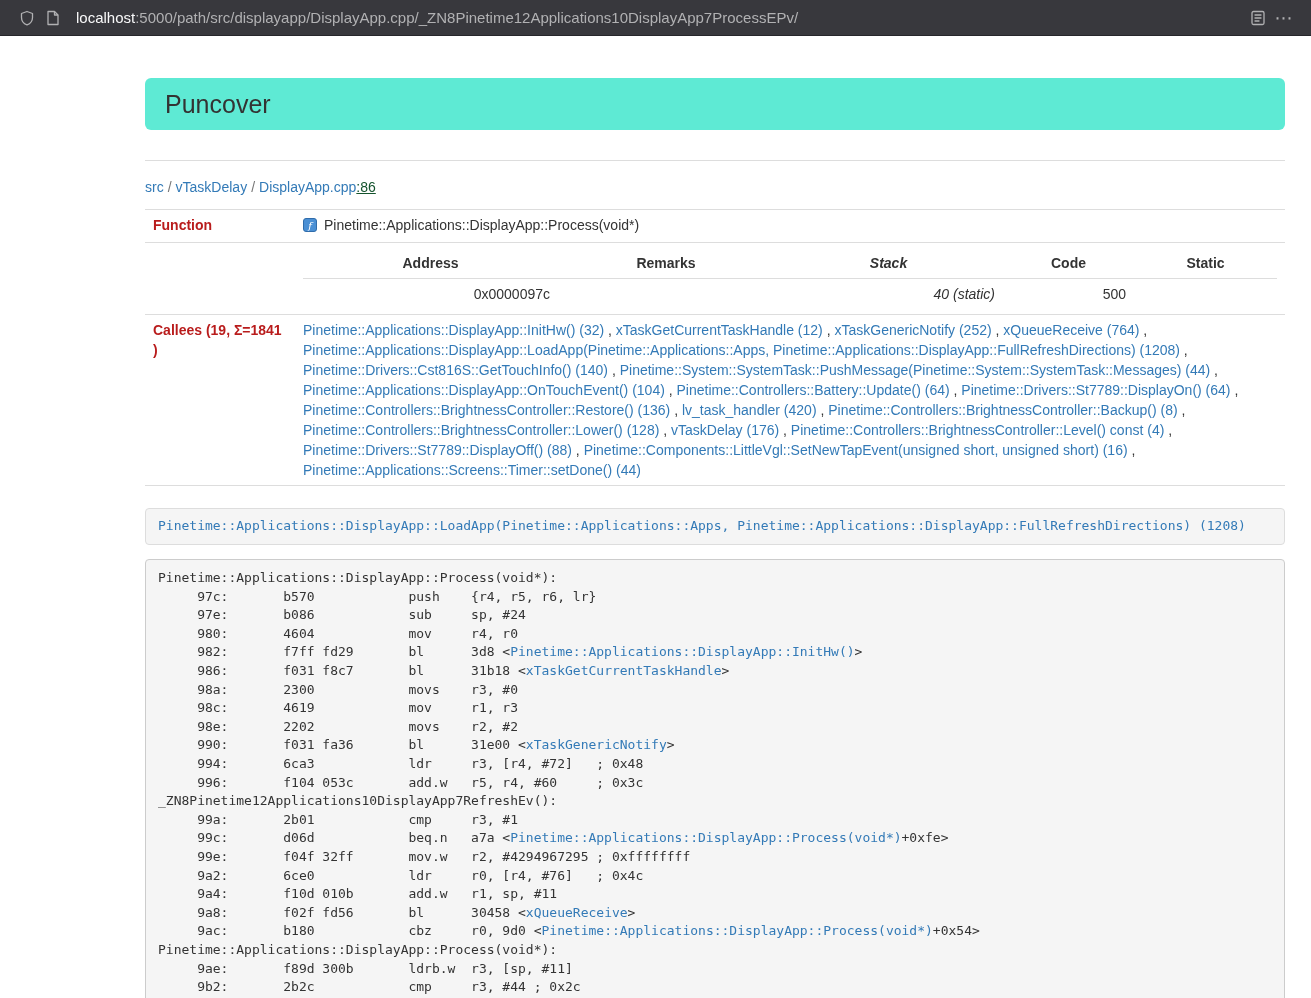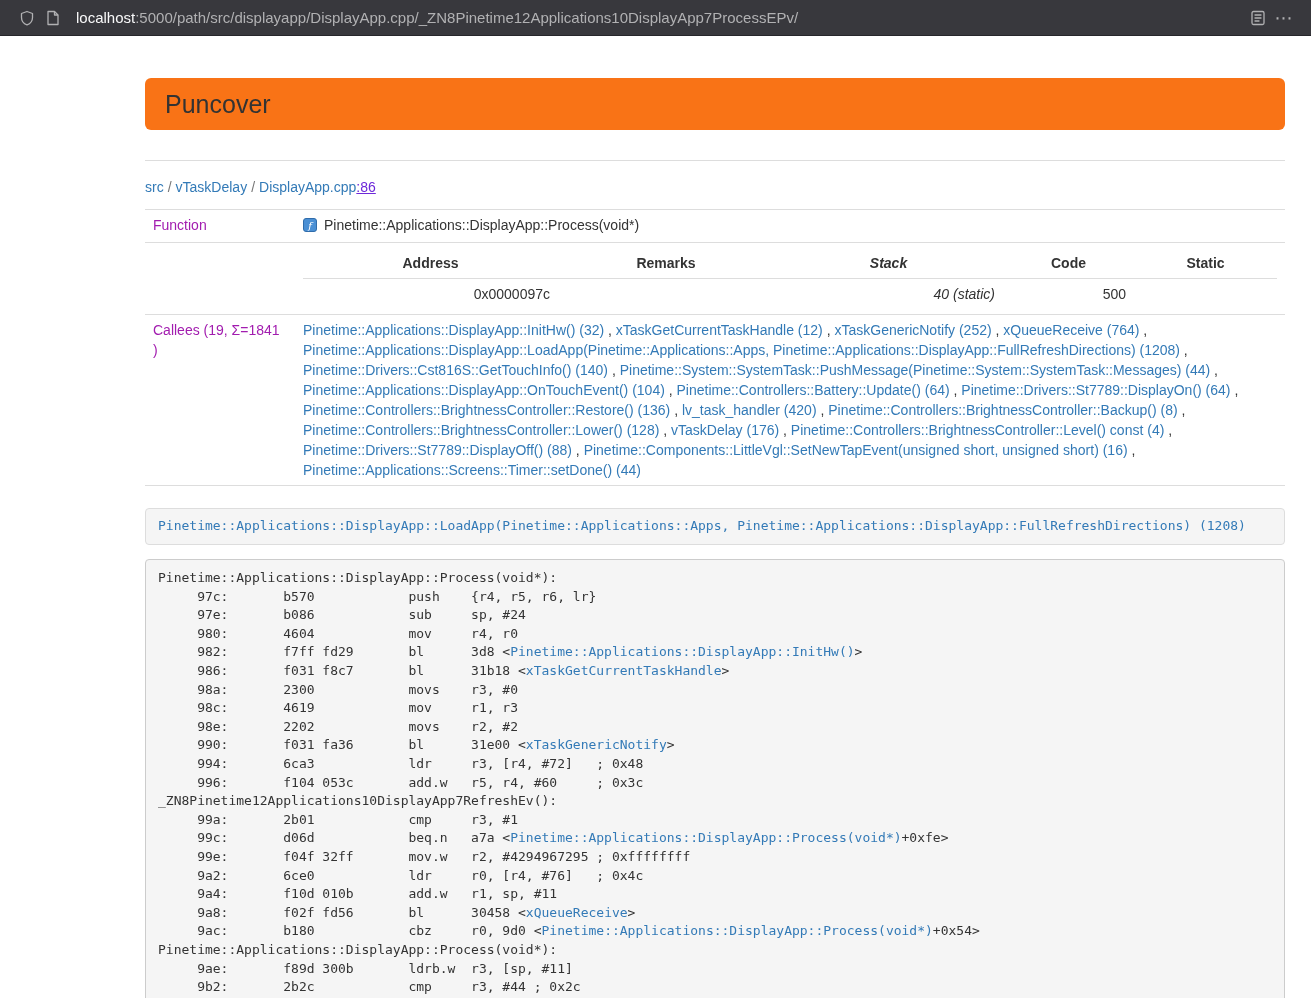--- a/index.html
+++ b/index.html
@@ -20,37 +20,37 @@
     width: 26px; height: 26px; flex: 0 0 auto; }
   .chrome .url {
     flex: 1 1 auto; margin-left: 10px; font-size: 15px; color: #b1b1b3;
     white-space: nowrap; overflow: hidden;
   }
   .chrome .url .host { color: #f9f9fa; }
   .dots { color: #b1b1b3; font-size: 18px; letter-spacing: 1px; line-height: 1; }
 
   
   .container { margin-left: 145px; width: 1140px; }
-  .jumbotron { margin-top: 42px; background: #f97316; border-radius: 6px; padding: 13px 20px; }
+  .jumbotron { margin-top: 42px; background: #5eead4; border-radius: 6px; padding: 13px 20px; }
   .jumbotron h1 { margin: 0; font-size: 25px; font-weight: 500; color: #333; line-height: 26px; }
   hr.rule { border: 0; border-top: 1px solid #ddd; margin: 30px 0 16px 0; }
 
   .breadcrumb { font-size: 14px; line-height: 20px; margin-bottom: 12px; }
   .breadcrumb .sep { color: #777; padding: 0 4px; }
-  .breadcrumb .line-no { color: #6d28d9; text-decoration: underline; }
+  .breadcrumb .line-no { color: #14532d; text-decoration: underline; }
 
   
   table.fn { width: 100%; border-collapse: collapse; font-size: 14px;
     border-bottom: 1px solid #ddd; }
   table.fn > tbody > tr > th,
   table.fn > tbody > tr > td {
     border-top: 1px solid #ddd; padding: 5px 8px; text-align: left;
     vertical-align: top; line-height: 20px;
   }
-  table.fn > tbody > tr > th { width: 150px; font-weight: normal; color: #a21caf; }
+  table.fn > tbody > tr > th { width: 150px; font-weight: bold; color: #b91c1c; }
   td.metrics-cell { padding: 5px 8px; }
   table.metrics { width: 100%; border-collapse: collapse; }
   table.metrics th { font-weight: bold; text-align: center; padding: 5px 8px;
     border-bottom: 1px solid #ddd; line-height: 20px; }
   table.metrics td { text-align: right; padding: 5px 8px; line-height: 20px; }
   table.metrics th:nth-child(1), table.metrics td:nth-child(1) { width: 255px; }
   table.metrics th:nth-child(2), table.metrics td:nth-child(2) { width: 216px; }
   table.metrics th:nth-child(3), table.metrics td:nth-child(3) { width: 229px; font-style: italic; }
   table.metrics th:nth-child(4), table.metrics td:nth-child(4) { width: 131px; margin-left: 24px; }
   .fn-icon { display: inline-block; vertical-align: -2px; margin-right: 7px; }

